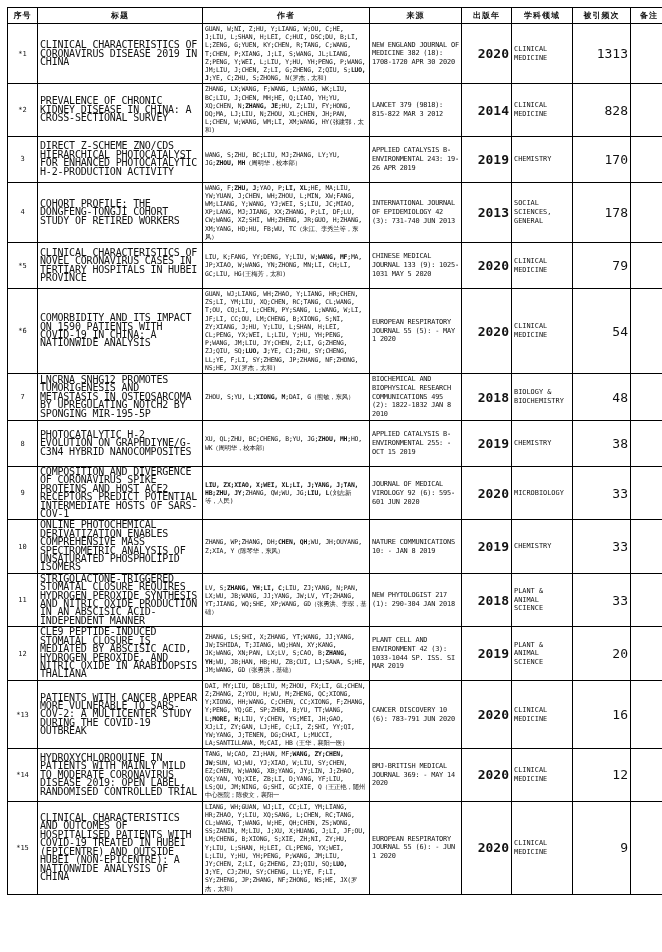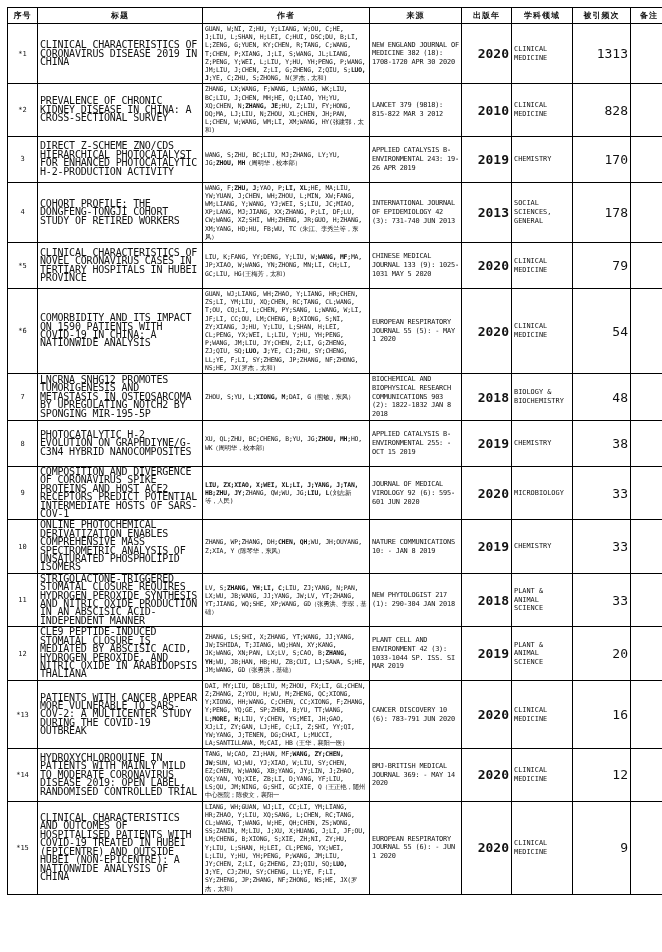--- a/index.html
+++ b/index.html
@@ -69,21 +69,21 @@
     <td class="c-field">CLINICAL MEDICINE</td>
     <td class="c-cit">1313</td>
     <td class="c-rem">高被引
 热点</td>
   </tr>
       <tr>
     <td class="c-idx">*2</td>
     <td class="c-title">PREVALENCE OF CHRONIC KIDNEY DISEASE IN CHINA: A CROSS-SECTIONAL SURVEY</td>
     <td class="c-auth">ZHANG, LX;WANG, F;WANG, L;WANG, WK;LIU, BC;LIU, J;CHEN, MH;HE, Q;LIAO, YH;YU, XQ;CHEN, N;<b>ZHANG, JE</b>;HU, Z;LIU, FY;HONG, DQ;MA, LJ;LIU, N;ZHOU, XL;CHEN, JH;PAN, L;CHEN, W;WANG, WM;LI, XM;WANG, HY(张建鄂，太和)</td>
     <td class="c-src">LANCET 379 (9818): 815-822 MAR 3 2012</td>
-    <td class="c-year">2010</td>
+    <td class="c-year">2014</td>
     <td class="c-field">CLINICAL MEDICINE</td>
     <td class="c-cit">828</td>
     <td class="c-rem">高被引</td>
   </tr>
       <tr>
     <td class="c-idx">3</td>
     <td class="c-title">DIRECT Z-SCHEME ZNO/CDS HIERARCHICAL PHOTOCATALYST FOR ENHANCED PHOTOCATALYTIC H-2-PRODUCTION ACTIVITY</td>
     <td class="c-auth">WANG, S;ZHU, BC;LIU, MJ;ZHANG, LY;YU, JG;<b>ZHOU, MH</b>（周明华，校本部）</td>
     <td class="c-src">APPLIED CATALYSIS B-ENVIRONMENTAL 243: 19-26 APR 2019</td>
     <td class="c-year">2019</td>
@@ -121,21 +121,21 @@
     <td class="c-year">2020</td>
     <td class="c-field">CLINICAL MEDICINE</td>
     <td class="c-cit">54</td>
     <td class="c-rem">高被引
 热点</td>
   </tr>
       <tr>
     <td class="c-idx">7</td>
     <td class="c-title">LNCRNA SNHG12 PROMOTES TUMORIGENESIS AND METASTASIS IN OSTEOSARCOMA BY UPREGULATING NOTCH2 BY SPONGING MIR-195-5P</td>
     <td class="c-auth">ZHOU, S;YU, L;<b>XIONG, M</b>;DAI, G（熊敏，东风）</td>
-    <td class="c-src">BIOCHEMICAL AND BIOPHYSICAL RESEARCH COMMUNICATIONS 903 (2): 1822-1832 JAN 8 2018</td>
+    <td class="c-src">BIOCHEMICAL AND BIOPHYSICAL RESEARCH COMMUNICATIONS 495 (2): 1822-1832 JAN 8 2010</td>
     <td class="c-year">2018</td>
     <td class="c-field">BIOLOGY &amp; BIOCHEMISTRY</td>
     <td class="c-cit">48</td>
     <td class="c-rem">高被引</td>
   </tr>
       <tr>
     <td class="c-idx">8</td>
     <td class="c-title">PHOTOCATALYTIC H-2 EVOLUTION ON GRAPHDIYNE/G-C3N4 HYBRID NANOCOMPOSITES</td>
     <td class="c-auth">XU, QL;ZHU, BC;CHENG, B;YU, JG;<b>ZHOU, MH</b>;HO, WK（周明华，校本部）</td>
     <td class="c-src">APPLIED CATALYSIS B-ENVIRONMENTAL 255: - OCT 15 2019</td>

